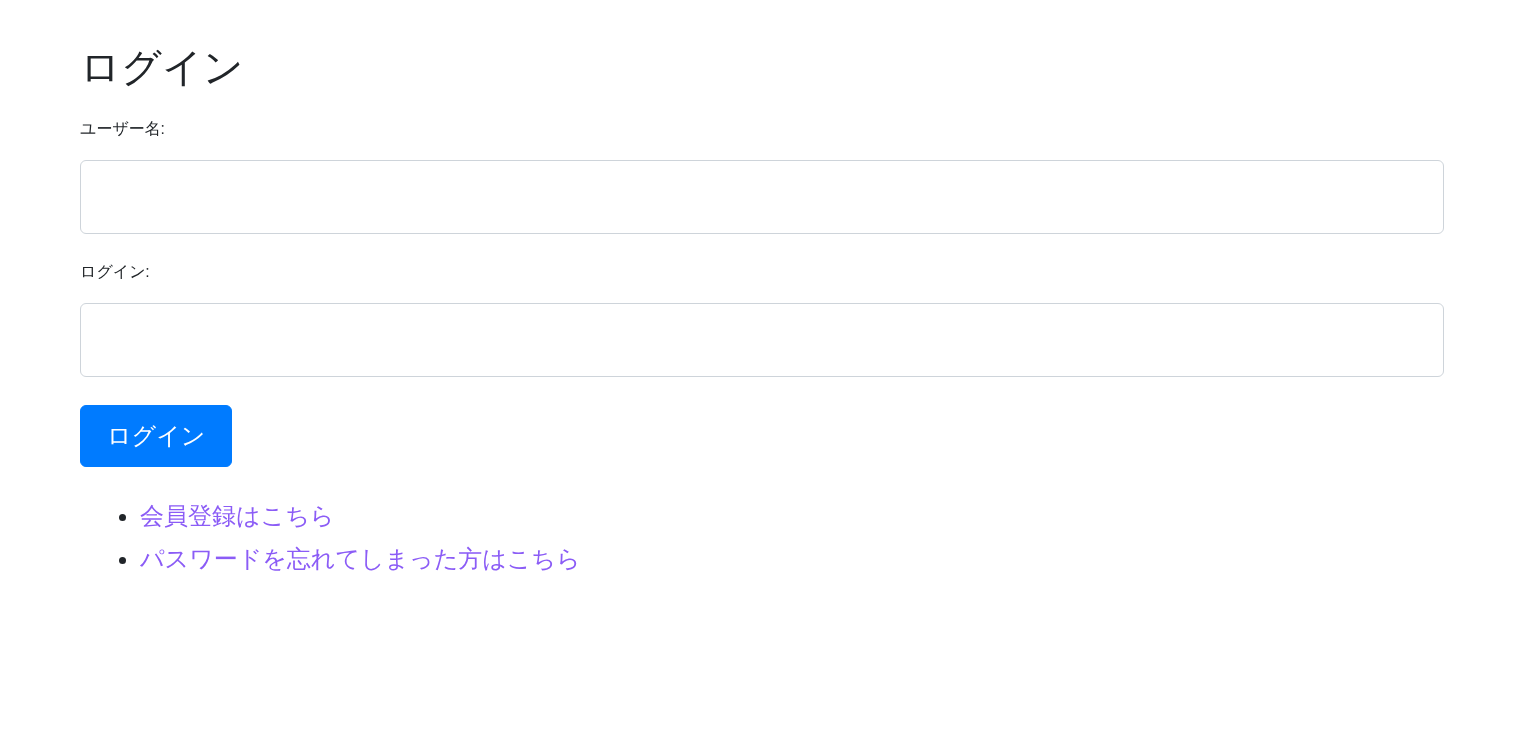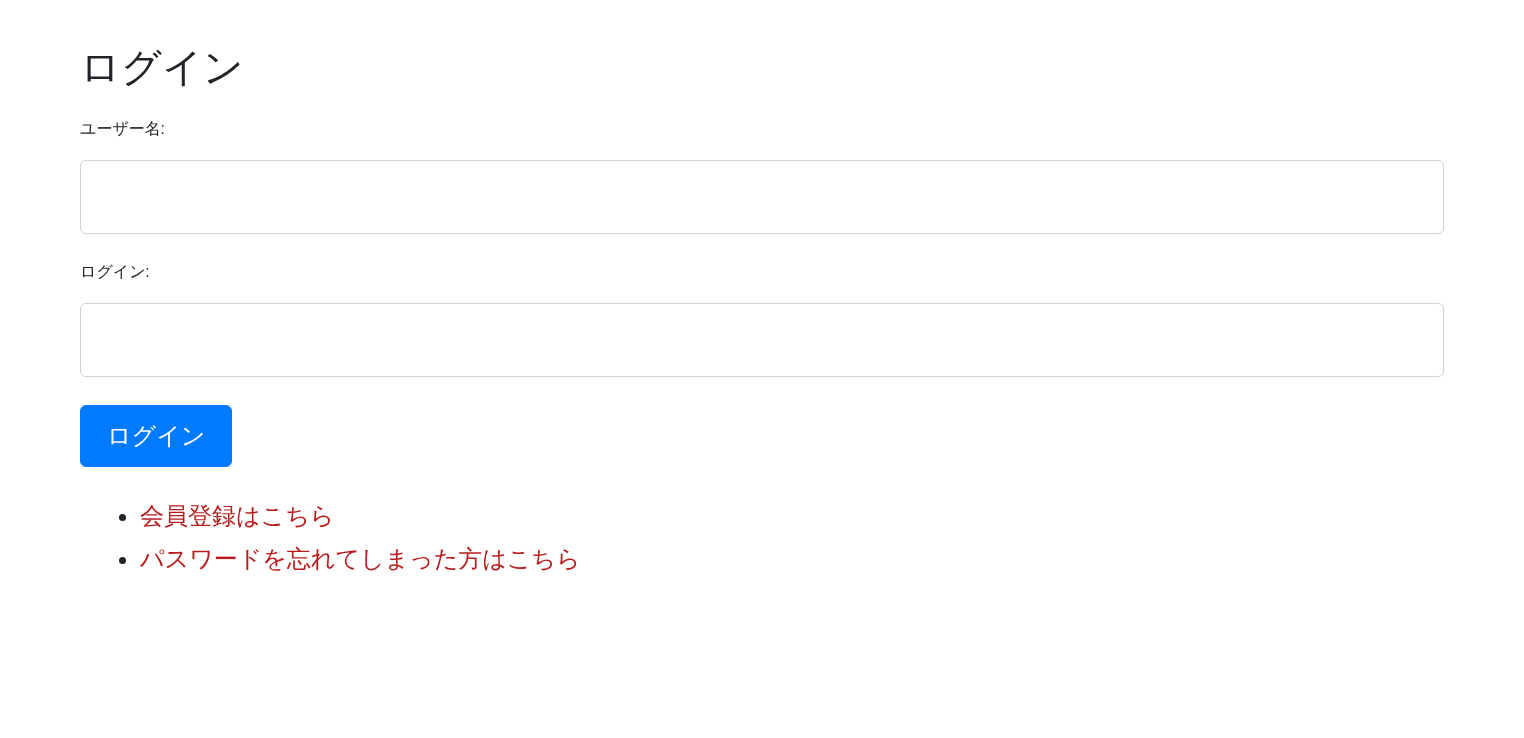--- a/index.html
+++ b/index.html
@@ -56,21 +56,21 @@
     ul {
       padding-left: 60px;
       list-style-type: disc;
     }
     li {
       font-size: 24px;
       line-height: 1.8;
       color: #212529;
     }
     a {
-      color: #b91c1c;
+      color: #8b5cf6;
       text-decoration: none;
     }
   </style>
 </head>
 <body>
 
 <div class="container">
   <h1>ログイン</h1>
 
   <form>

